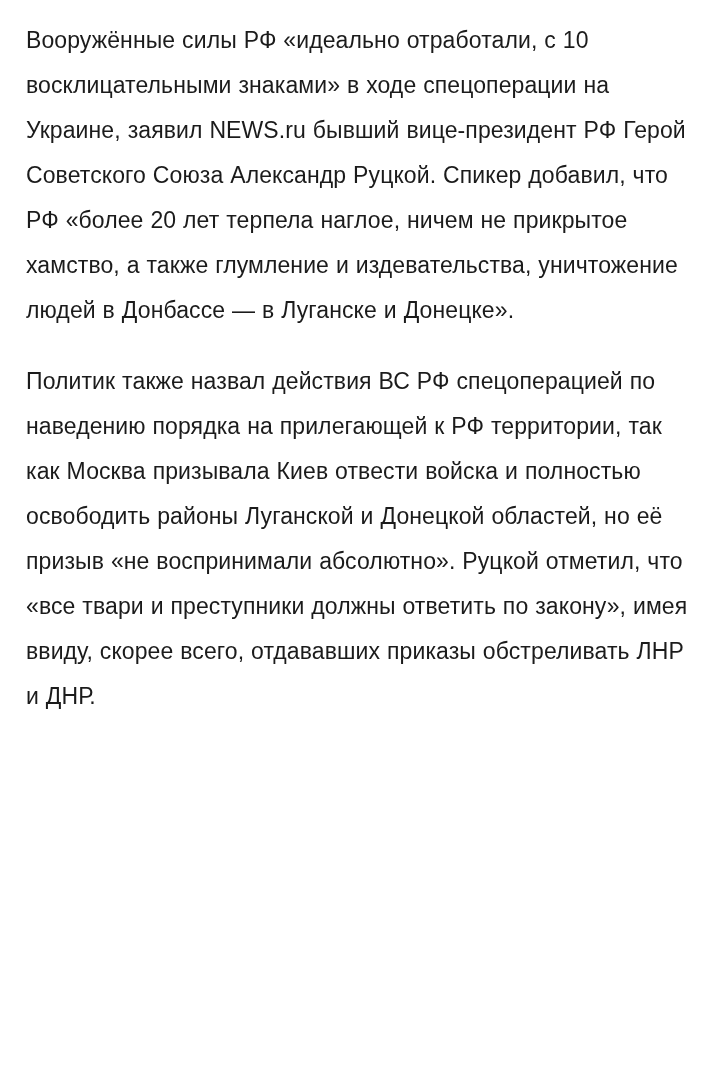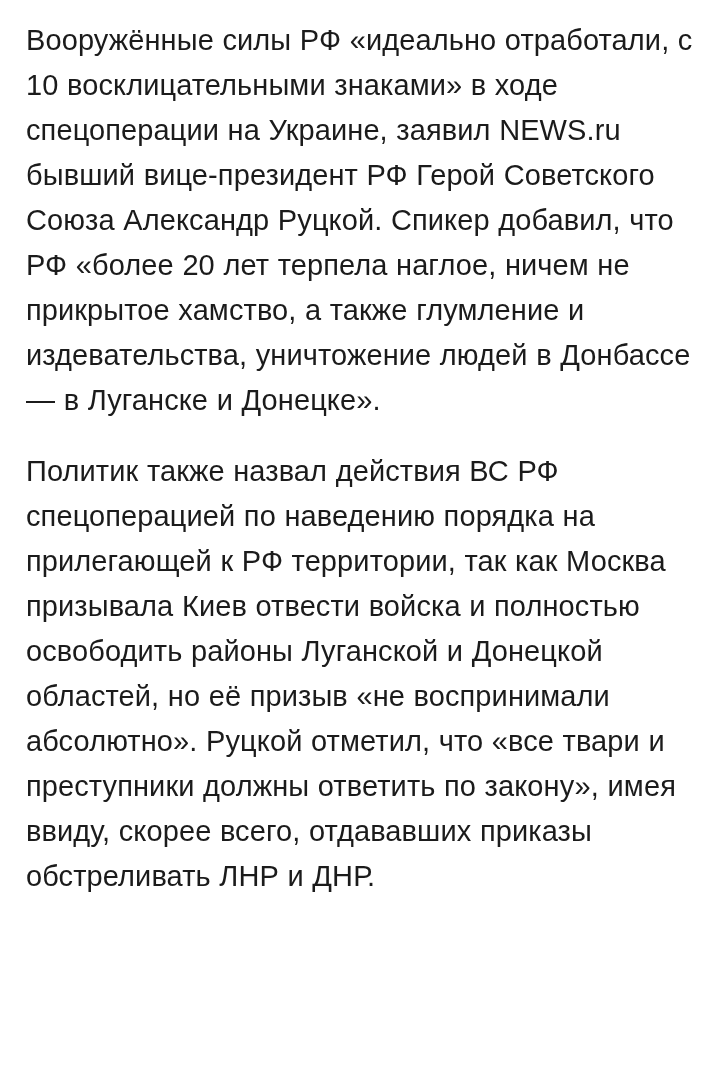--- a/index.html
+++ b/index.html
@@ -14,21 +14,21 @@
     font-family: "Liberation Sans", sans-serif;
     color: #1a1a1a;
     -webkit-font-smoothing: antialiased;
   }
   .article {
     box-sizing: border-box;
     width: 720px;
     padding: 18px 26px 20px 26px;
   }
   .paragraph {
-    font-size: 29px;
+    font-size: 23px;
     line-height: 45px;
     letter-spacing: 0.1px;
     margin: 0 0 26px 0;
     color: #1b1b1b;
     font-weight: 400;
     text-align: left;
     word-spacing: 0.4px;
   }
   .paragraph:last-child {
     margin-bottom: 0;

